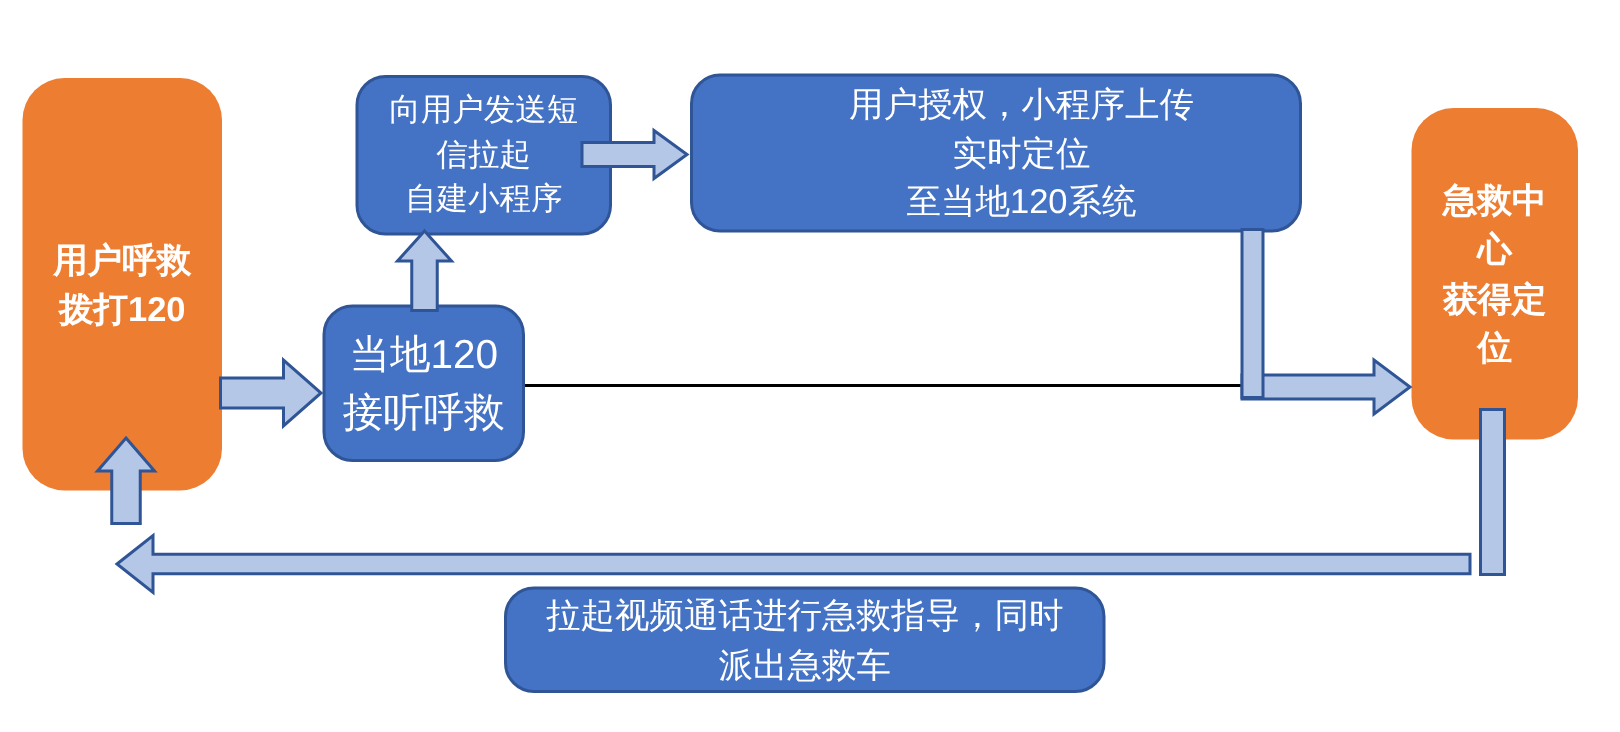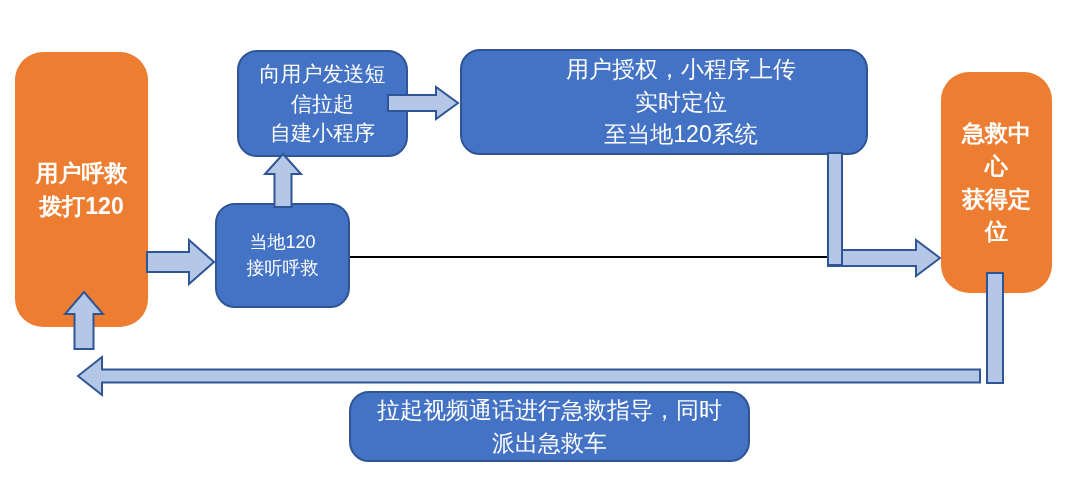--- a/index.html
+++ b/index.html
@@ -25,30 +25,30 @@
     background: #ED7D31;
     border-radius: 28px;
     font-weight: bold;
     font-size: 23px;
     line-height: 1.42;
   }
   .node.blue {
     background: #4472C4;
     border: 2px solid #2F5597;
     border-radius: 20px;
-    font-size: 18px;
+    font-size: 27px;
     line-height: 1.42;
   }
   
   #node-user-call   { left: 15px;  top: 52px;  width: 133px; height: 275px; }
   #node-send-sms    { left: 217px; top: 50px;  width: 171px; height: 107px; font-size: 21px; margin-left: 20px; }
   #node-authorize   { left: 460px; top: 49px;  width: 408px; height: 106px; font-size: 23px; padding-left: 34px; }
   #node-center      { left: 941px; top: 52px;  width: 111px; height: 221px; margin-top: 20px; }
   #node-local120    { left: 215px; top: 203px; width: 135px; height: 105px; }
-  #node-video       { left: 349px; top: 391px; width: 401px; height: 71px;  font-size: 23px; }
+  #node-video       { left: 336px; top: 391px; width: 401px; height: 71px;  font-size: 23px; }
 
   .arrow-svg { position: absolute; overflow: visible; }
   .arrow-shape { fill: #B4C7E7; stroke: #2F5597; stroke-width: 2; stroke-linejoin: miter; }
 
   #line-local-to-elbow {
     position: absolute;
     left: 350px; top: 256px;
     width: 480px; height: 2px;
     background: #000000;
   }

